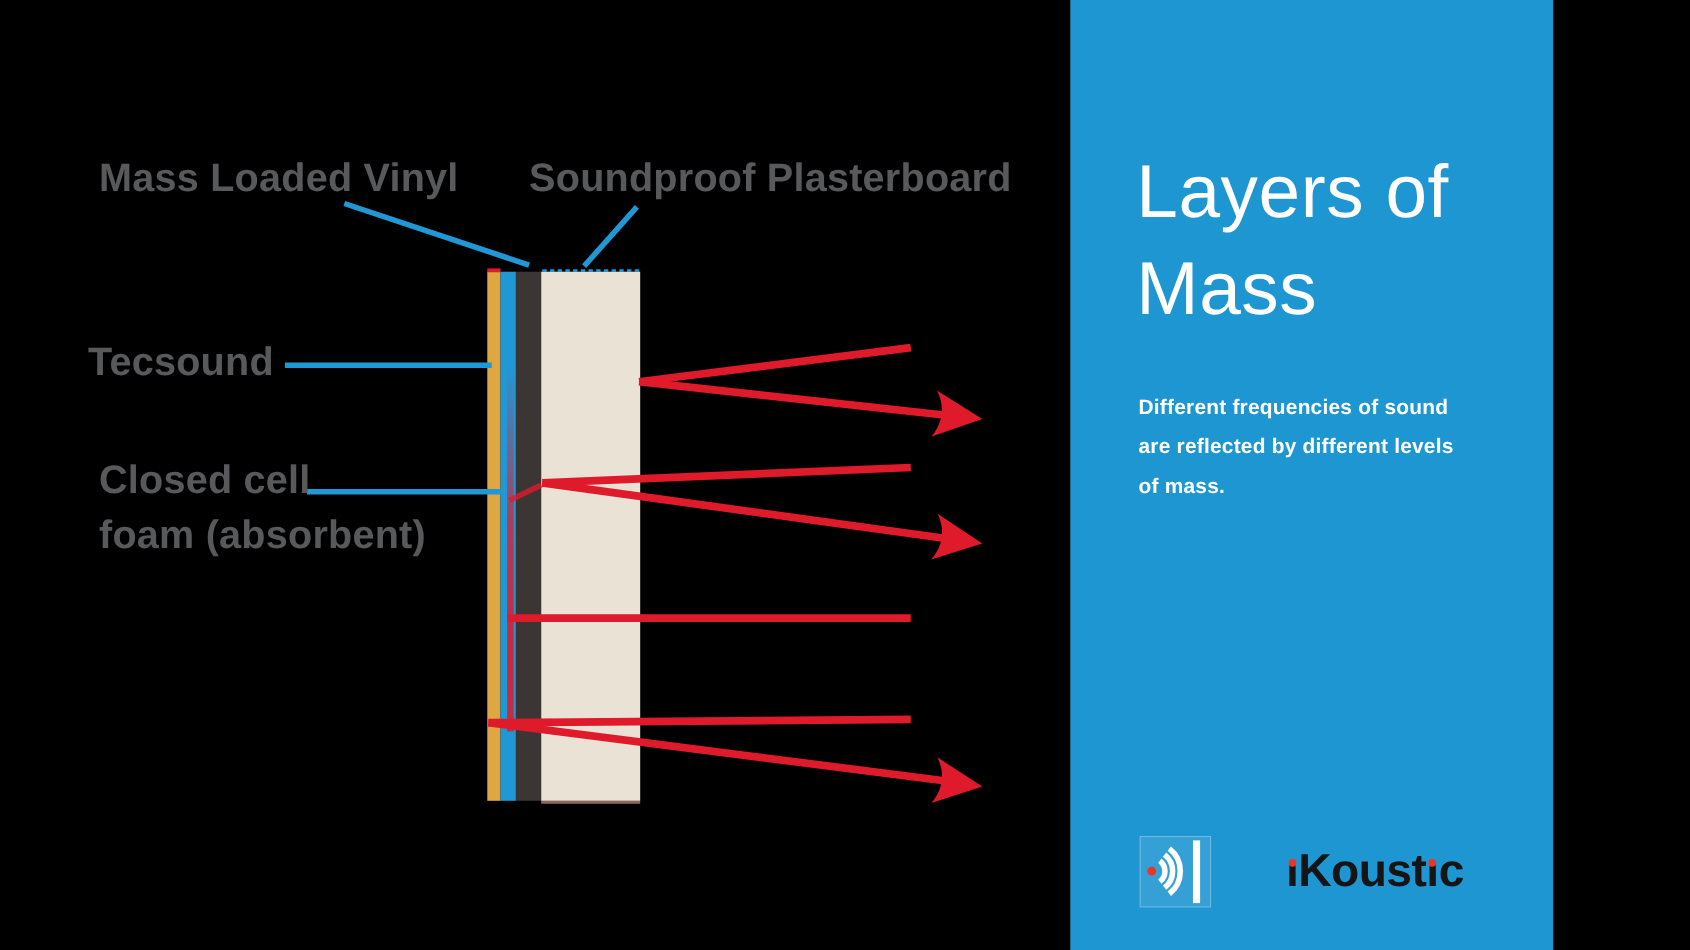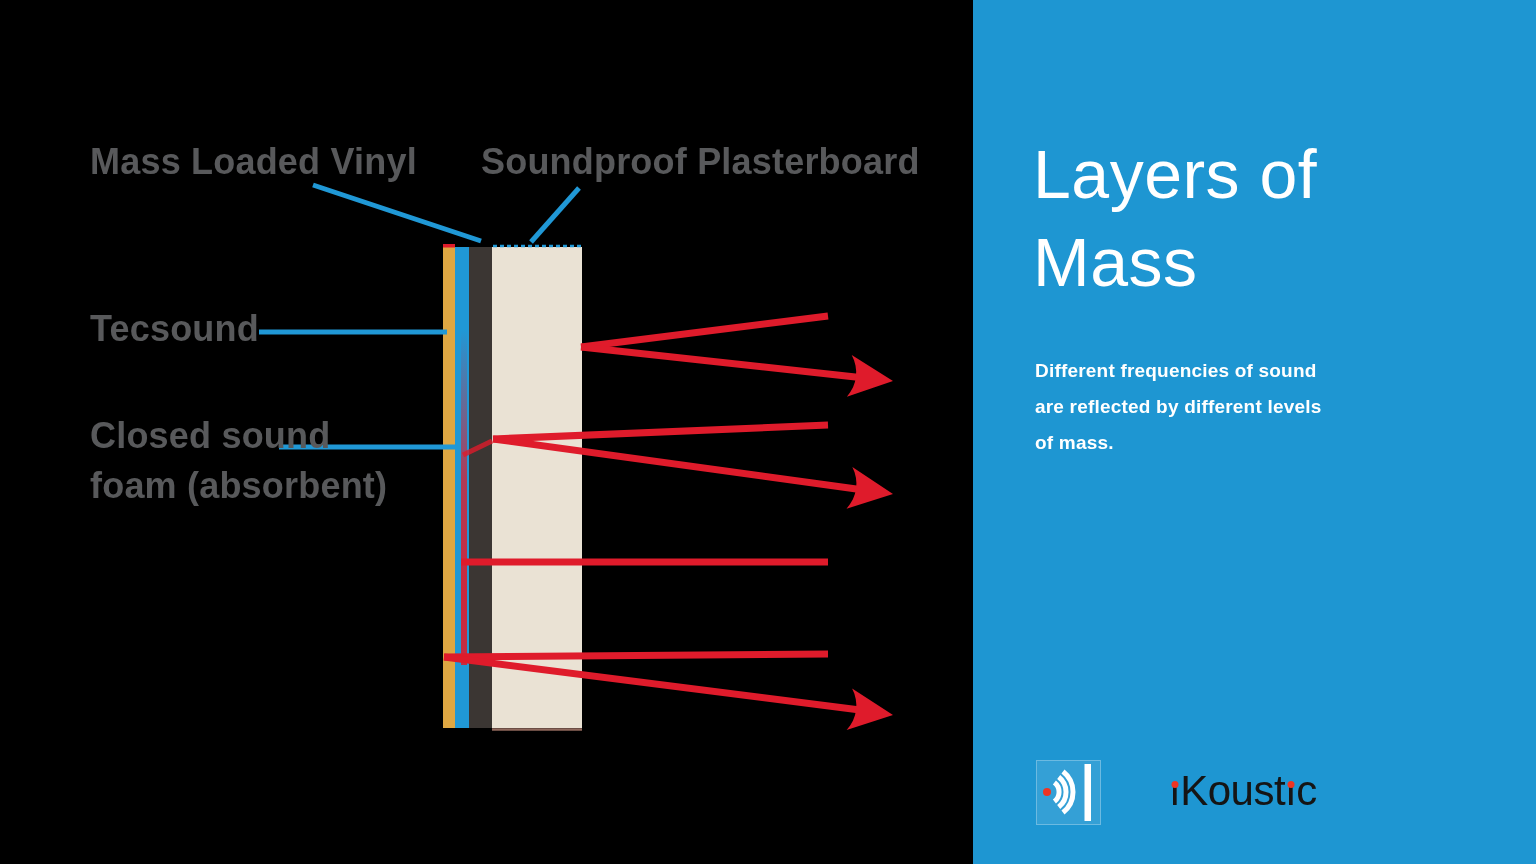--- a/index.html
+++ b/index.html
@@ -12,32 +12,32 @@
     --layer-dark:#3B3633;
     --layer-beige:#EAE2D4;
     --beige-edge:#8F675B;
     --logo-red:#EE3524;
     --logo-black:#151515;
     --text-white:#FFFFFF;
   }
   *{box-sizing:border-box;margin:0;padding:0}
   html,body{background:#000}
   body{font-family:"Liberation Sans", sans-serif;}
-  .stage{position:relative;width:1536px;height:864px;background:var(--background-black);overflow:hidden}
+  .stage{position:relative;width:1412px;height:864px;background:var(--background-black);overflow:hidden}
 
   
   .diagram{position:absolute;left:0;top:0;width:973px;height:864px}
   .diagram svg{position:absolute;left:0;top:0}
   .diag-label{
     position:absolute;color:var(--label-gray);font-weight:700;font-size:36px;
     line-height:48px;white-space:pre-line;letter-spacing:.2px;
   }
   .lbl-mlv{left:90px;top:138px}
   .lbl-spb{left:481px;top:138px}
-  .lbl-tec{left:90px;top:305px}
+  .lbl-tec{left:80px;top:305px}
   .lbl-foam{left:90px;top:411px;line-height:50px}
 
   .blue-line{stroke:var(--pointer-blue);stroke-width:5}
   .red-line{stroke:var(--arrow-red);stroke-width:7}
   .red-head{fill:var(--arrow-red)}
   .layer-gold{fill:var(--layer-gold)}
   .layer-blue{fill:var(--pointer-blue)}
   .layer-dark{fill:var(--layer-dark)}
   .layer-beige{fill:var(--layer-beige)}
 
@@ -55,21 +55,21 @@
   .par-2{top:495px}
 
   
   .logo{position:absolute;left:63px;top:760px;height:66px}
   .logo-mark{
     position:absolute;left:0;top:0;width:65px;height:65px;
     background:rgba(255,255,255,.10);border:1px solid rgba(255,255,255,.28);
   }
   .logo-text{
     position:absolute;left:133px;top:0;height:66px;line-height:62px;
-    color:var(--logo-black);font-size:42px;font-weight:400;letter-spacing:-0.5px;
+    color:var(--logo-black);font-size:42px;font-weight:700;letter-spacing:-0.5px;
   }
   .logo-text .li{position:relative}
   .logo-text .li .dot{
     position:absolute;left:50%;transform:translateX(-50%);top:14px;
     width:7px;height:7px;border-radius:50%;background:var(--logo-red);
   }
 </style>
 </head>
 <body>
 
@@ -122,21 +122,21 @@
       <g>
         <line class="red-line" x1="828" y1="654" x2="444" y2="657"></line>
         <line class="red-line" x1="444" y1="657" x2="860" y2="710"></line>
         <path class="red-head" d="M0,0 L-44,-21 C-35,-8 -35,8 -44,21 Z" transform="translate(893,715) rotate(7.5)"></path>
       </g>
     </svg>
 
     <div class="diag-label lbl-mlv">Mass Loaded Vinyl</div>
     <div class="diag-label lbl-spb">Soundproof Plasterboard</div>
     <div class="diag-label lbl-tec">Tecsound</div>
-    <div class="diag-label lbl-foam">Closed sound
+    <div class="diag-label lbl-foam">Closed cell
 foam (absorbent)</div>
   </div>
 
   <div class="panel">
     <div class="panel-title">Layers of
 Mass</div>
     <div class="panel-par par-1">Different frequencies of sound
 are reflected by different levels
 of mass.</div>
 

